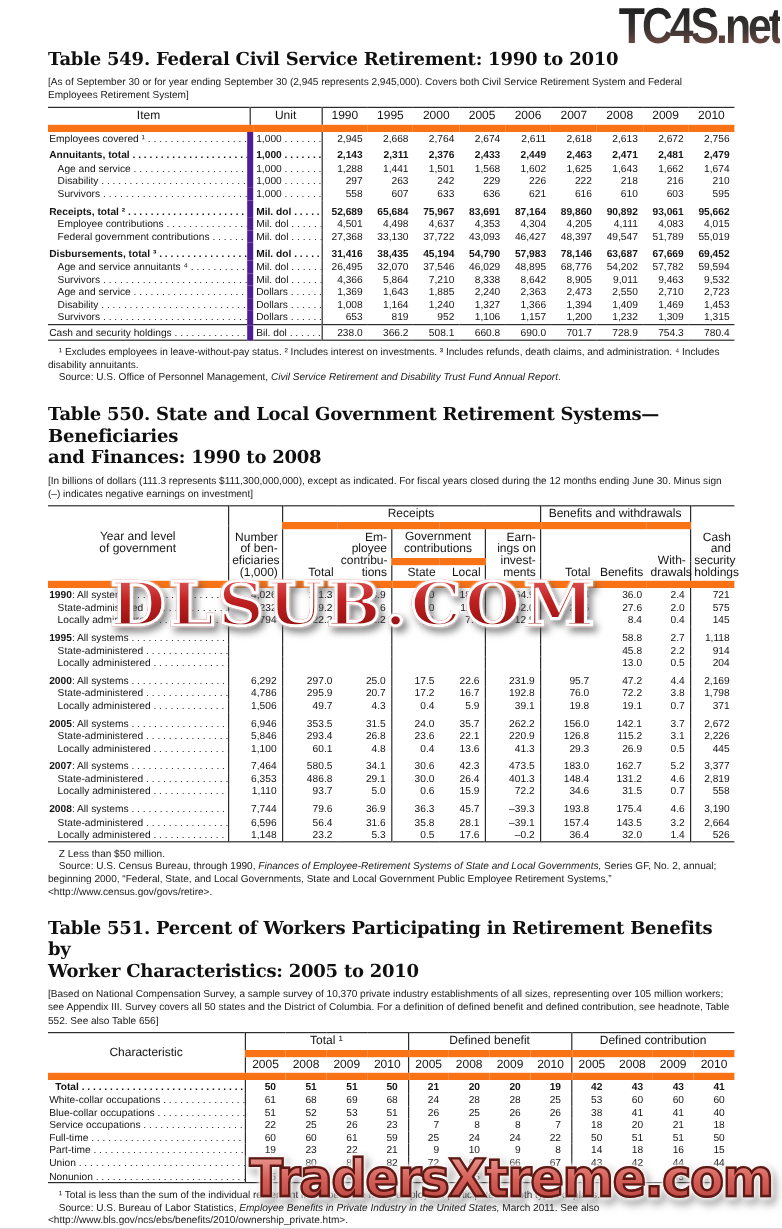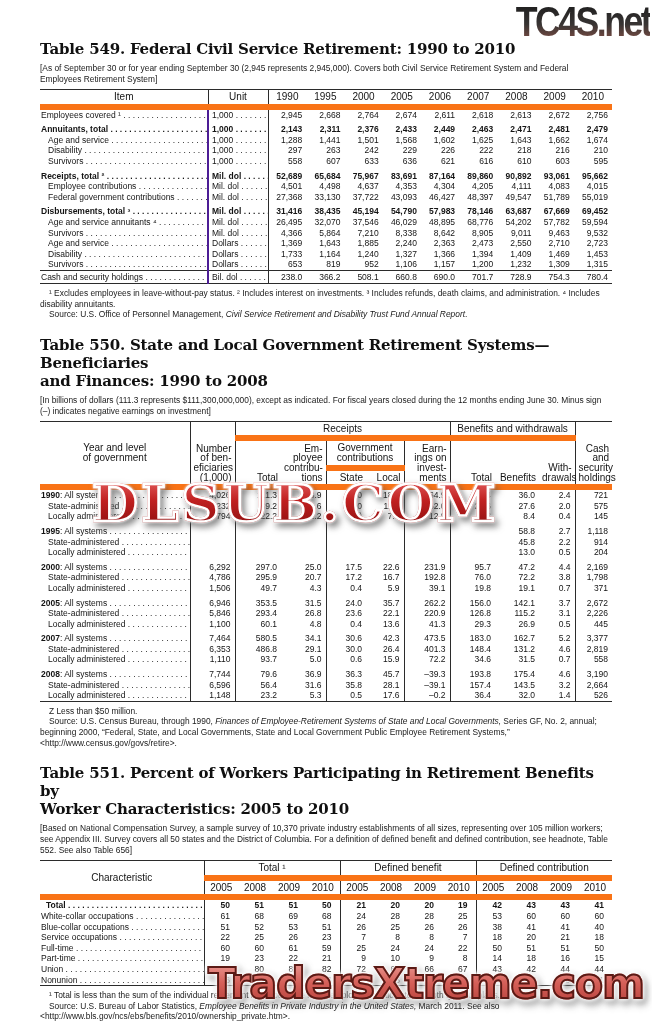--- a/index.html
+++ b/index.html
@@ -29,21 +29,21 @@
   td.lbl.ind2{padding-left:6px;}
   td.unit{overflow:hidden;white-space:nowrap;padding-left:3px;}
   td.num{text-align:right;padding-right:4px;white-space:nowrap;overflow:hidden;}
   #t551 td.num{padding-right:8px;}
   .ld::after{content:" . . . . . . . . . . . . . . . . . . . . . . . . . . . . . . . . . . . . . . . . . . . .";}
   tr.b td{font-weight:700;}
   tr.gs td{padding-top:4px;}
   tr.rt td{border-top:1px solid #2b2b2b;padding-top:1.5px;}
   .yr{font-weight:700;}
   
-  #t549 tbody td:nth-child(2){border-left:2px solid #4c1d95;}
+  #t549 tbody td:nth-child(2){border-left:5px solid #4c1d95;}
   #t549 tbody td:nth-child(3){border-left:1.6px solid #2b2b2b;}
   #t550 tbody td:nth-child(2),#t550 tbody td:nth-child(3),#t550 tbody td:nth-child(5),
   #t550 tbody td:nth-child(7),#t550 tbody td:nth-child(8),#t550 tbody td:nth-child(11)
        {border-left:1px solid #2b2b2b;}
   #t551 tbody td:nth-child(2),#t551 tbody td:nth-child(6),#t551 tbody td:nth-child(10)
        {border-left:1px solid #2b2b2b;}
 
   
   .fnotes{margin:1px 0 0 0;}
   .fnotes p{margin:0;font-size:8.4px;line-height:10.6px;text-indent:9px;color:#1a1a1a;}
@@ -258,21 +258,21 @@
             <td class="num">2,240</td>
             <td class="num">2,363</td>
             <td class="num">2,473</td>
             <td class="num">2,550</td>
             <td class="num">2,710</td>
             <td class="num">2,723</td>
           </tr>
           <tr>
             <td class="lbl ind"><span class="t ld">Disability</span></td>
             <td class="unit"><span class="t ld">Dollars</span></td>
-            <td class="num">1,733</td>
+            <td class="num">1,008</td>
             <td class="num">1,164</td>
             <td class="num">1,240</td>
             <td class="num">1,327</td>
             <td class="num">1,366</td>
             <td class="num">1,394</td>
             <td class="num">1,409</td>
             <td class="num">1,469</td>
             <td class="num">1,453</td>
           </tr>
           <tr>

